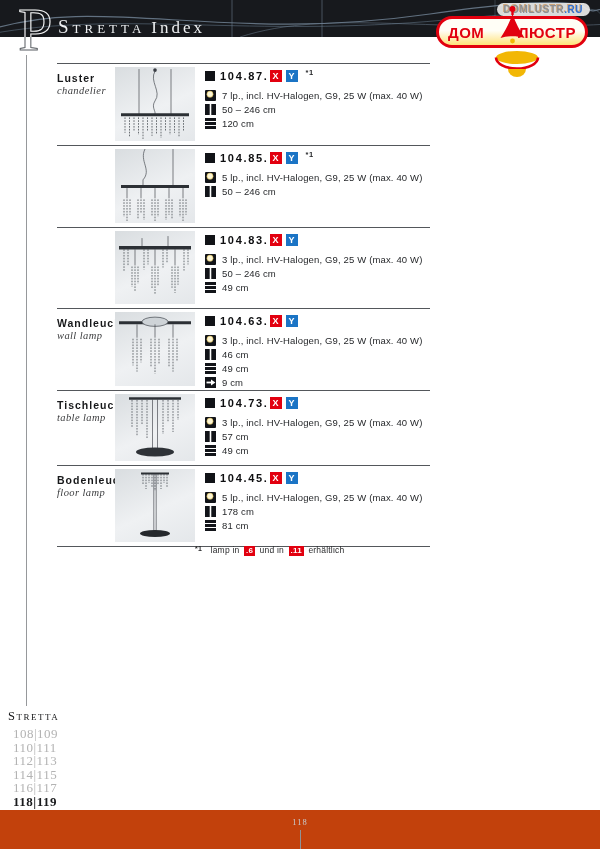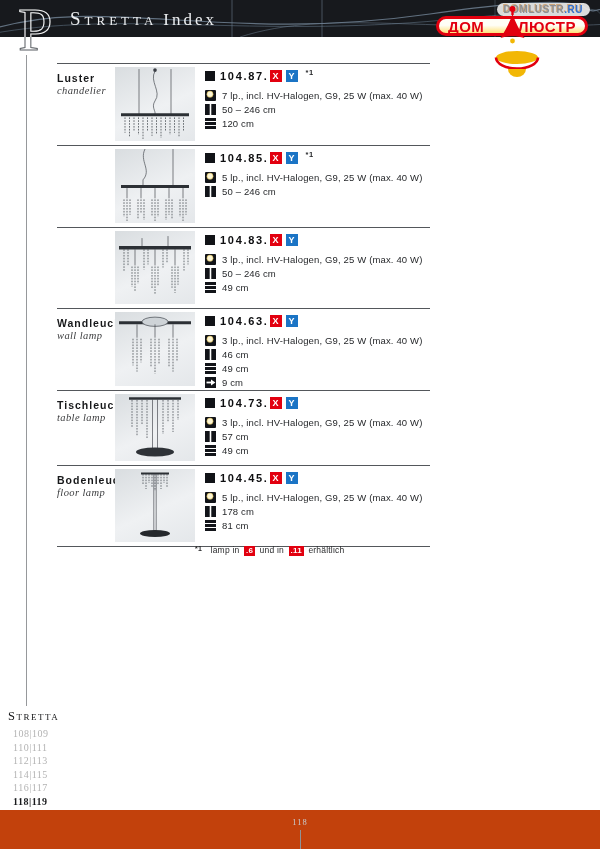--- a/index.html
+++ b/index.html
@@ -2,35 +2,35 @@
 <html><head>
 <meta charset="utf-8">
 <style>
   html,body{margin:0;padding:0;}
   body{width:600px;height:849px;background:#fff;position:relative;overflow:hidden;
        font-family:"Liberation Sans",sans-serif;color:#222;}
 
   
   .header-bar{position:absolute;left:0;top:0;width:600px;height:37px;background:#17191d;}
   .header-deco{position:absolute;left:0;top:0;width:600px;height:37px;}
-  .page-title{position:absolute;left:58px;top:8px;white-space:nowrap;margin-left:12px;}
+  .page-title{position:absolute;left:58px;top:16px;white-space:nowrap;}
   .t-series{font-family:"Liberation Serif",serif;font-variant:small-caps;font-size:19px;
             letter-spacing:4px;color:#edeff1;}
   .t-index{font-family:"Liberation Serif",serif;font-size:17px;letter-spacing:3px;
            color:#edeff1;margin-left:6px;}
   .logo-p{position:absolute;left:8px;top:0;width:60px;height:62px;}
 
   
   .watermark{position:absolute;right:4px;top:2px;width:160px;height:76px;}
   .wm-domain{position:absolute;right:6px;top:1px;background:rgba(236,236,236,.92);
              border-radius:8px;padding:1px 7px;font-size:10px;font-weight:700;letter-spacing:.5px;
              text-shadow:-1px -1px 0 rgba(196,120,40,.55);}
   .wm-domain .g{color:#8b8e93;}
   .wm-domain .b{color:#2e6fd2;}
-  .wm-badge{position:absolute;left:0;top:14px;width:152px;height:20px;border:3px solid #e2000f;
+  .wm-badge{position:absolute;left:0;top:14px;width:152px;height:32px;border:3px solid #e2000f;
             border-radius:19px;background:linear-gradient(180deg,#fffef6 45%,#ffe27a);
             display:flex;align-items:center;justify-content:space-between;padding:0 9px;box-sizing:border-box;}
   .wm-word{font-weight:900;font-size:15px;color:#e2000f;letter-spacing:.5px;}
   .wm-chandelier{position:absolute;left:63px;top:3px;width:27px;height:40px;}
   .wm-lamp{position:absolute;left:58px;top:48px;width:46px;height:27px;}
 
   
   .left-rule{position:absolute;left:26px;top:55px;width:1px;height:651px;background:#96989b;}
   .left-rule-footer{position:absolute;left:26px;top:810px;width:1px;height:39px;background:#9b9ea2;}
 
@@ -63,21 +63,21 @@
   .footnote{position:absolute;left:195px;top:545px;font-size:8.5px;color:#2a2b2d;letter-spacing:.2px;}
   .footnote .fnr{font-size:7px;font-weight:700;position:relative;top:-2px;margin-right:6px;}
   .fn-box{display:inline-block;background:#e2000f;color:#fff;font-weight:700;font-size:8px;
           line-height:10px;padding:0 2px;margin:0 2px;}
 
   
   .nav{position:absolute;left:8px;top:709px;}
   .nav-title{font-family:"Liberation Serif",serif;font-variant:small-caps;font-size:12.5px;
              letter-spacing:1.5px;color:#141517;}
   .nav-pages{margin-top:3px;margin-left:5px;}
-  .nav-page{font-family:"Liberation Serif",serif;font-size:10px;letter-spacing:.5px;
+  .nav-page{font-family:"Liberation Serif",serif;font-size:13px;letter-spacing:.5px;
             color:#b3b3b3;height:13.5px;line-height:13.5px;}
   .nav-page.active{color:#1a1b1d;font-weight:700;}
 
   
   .footer-bar{position:absolute;left:0;top:810px;width:600px;height:39px;background:#c2410c;}
   .page-num{position:absolute;left:0;top:7px;width:100%;text-align:center;
             font-family:"Liberation Serif",serif;font-size:8.5px;letter-spacing:1px;color:#c9cccf;}
   .footer-tick{position:absolute;left:300px;top:20px;width:1px;height:19px;background:#8e9398;}
 
   .lampline{stroke:#4a4e54;stroke-width:.7;fill:none;}

